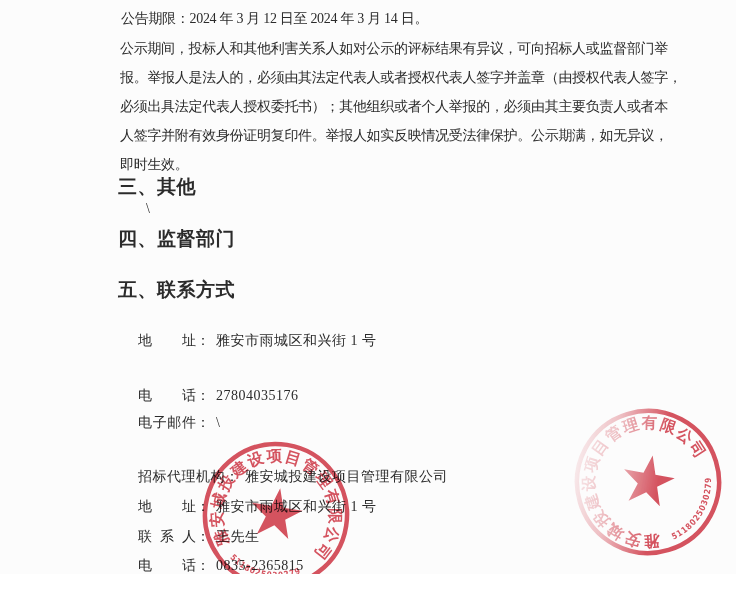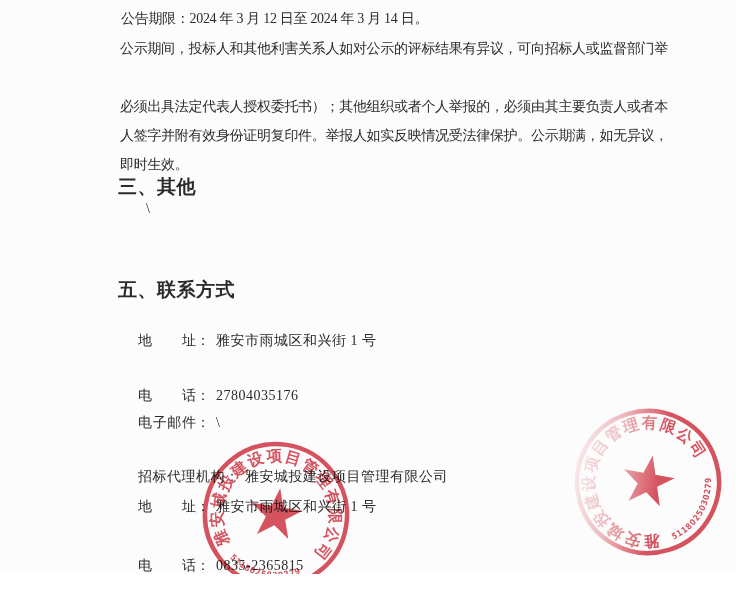--- a/index.html
+++ b/index.html
@@ -31,45 +31,50 @@
   .seal-code-text{font-size:8.5px;font-weight:bold;letter-spacing:1px;font-family:"DejaVu Sans","Liberation Sans",sans-serif;}
 </style>
 </head>
 <body>
 
 <div class="page">
 
   <div class="abs body-text" style="left:121px;top:10px;">公告期限：2024 年 3 月 12 日至 2024 年 3 月 14 日。</div>
 
   <div class="abs body-text" style="left:120px;top:40px;">公示期间，投标人和其他利害关系人如对公示的评标结果有异议，可向招标人或监督部门举</div>
+  <div class="abs body-text" style="left:120px;top:69px;">报。举报人是法人的，必须由其法定代表人或者授权代表人签字并盖章（由授权代表人签字，</div>
   <div class="abs body-text" style="left:120px;top:98px;">必须出具法定代表人授权委托书）；其他组织或者个人举报的，必须由其主要负责人或者本</div>
   <div class="abs body-text" style="left:120px;top:127px;">人签字并附有效身份证明复印件。举报人如实反映情况受法律保护。公示期满，如无异议，</div>
   <div class="abs body-text" style="left:120px;top:156px;">即时生效。</div>
 
   <div class="abs heading" style="left:118px;top:174px;">三、其他</div>
   <div class="abs body-text" style="left:146px;top:201px;">\</div>
 
+  <div class="abs heading" style="left:118px;top:226px;">四、监督部门</div>
 
   <div class="abs heading" style="left:118px;top:277px;">五、联系方式</div>
 
   <div class="row" style="left:138px;top:332px;">
     <span class="lbl">地址</span><span class="colon">：</span><span class="val">雅安市雨城区和兴街 1 号</span>
   </div>
   <div class="row" style="left:138px;top:387px;">
     <span class="lbl">电话</span><span class="colon">：</span><span class="val">27804035176</span>
   </div>
   <div class="row" style="left:138px;top:414px;">
     <span class="lbl">电子邮件</span><span class="colon">：</span><span class="val">\</span>
   </div>
 
   <div class="row" style="left:138px;top:468px;">
     <span class="lbl-wide">招标代理机构</span><span class="colon">：</span><span class="val">雅安城投建设项目管理有限公司</span>
   </div>
   <div class="row" style="left:138px;top:498px;">
     <span class="lbl">地址</span><span class="colon">：</span><span class="val">雅安市雨城区和兴街 1 号</span>
+  </div>
+  <div class="row" style="left:138px;top:528px;">
+    <span class="lbl">联系人</span><span class="colon">：</span><span class="val">王先生</span>
   </div>
   <div class="row" style="left:138px;top:557px;">
     <span class="lbl">电话</span><span class="colon">：</span><span class="val">0835-2365815</span>
   </div>
   <div class="row" style="left:138px;top:587px;">
     <span class="lbl">电子邮件</span><span class="colon">：</span><span class="val">\</span>
   </div>
 
   <div class="stamp-wrap stamp-main" style="left:191px;top:430px;width:170px;height:170px;">
     <svg width="170" height="170" viewBox="-85 -85 170 170">

